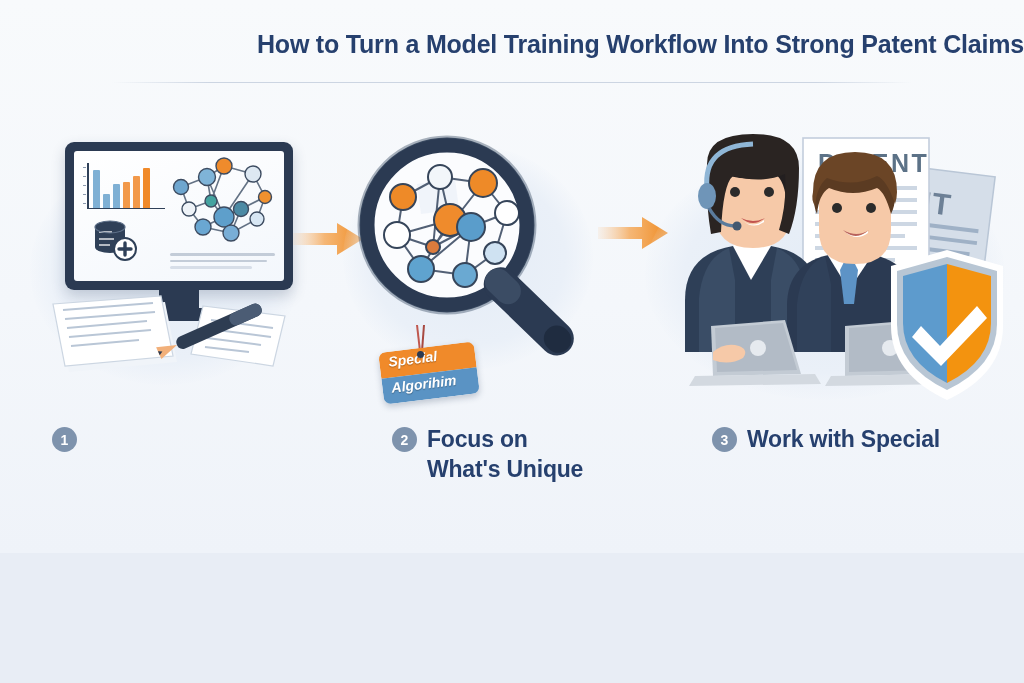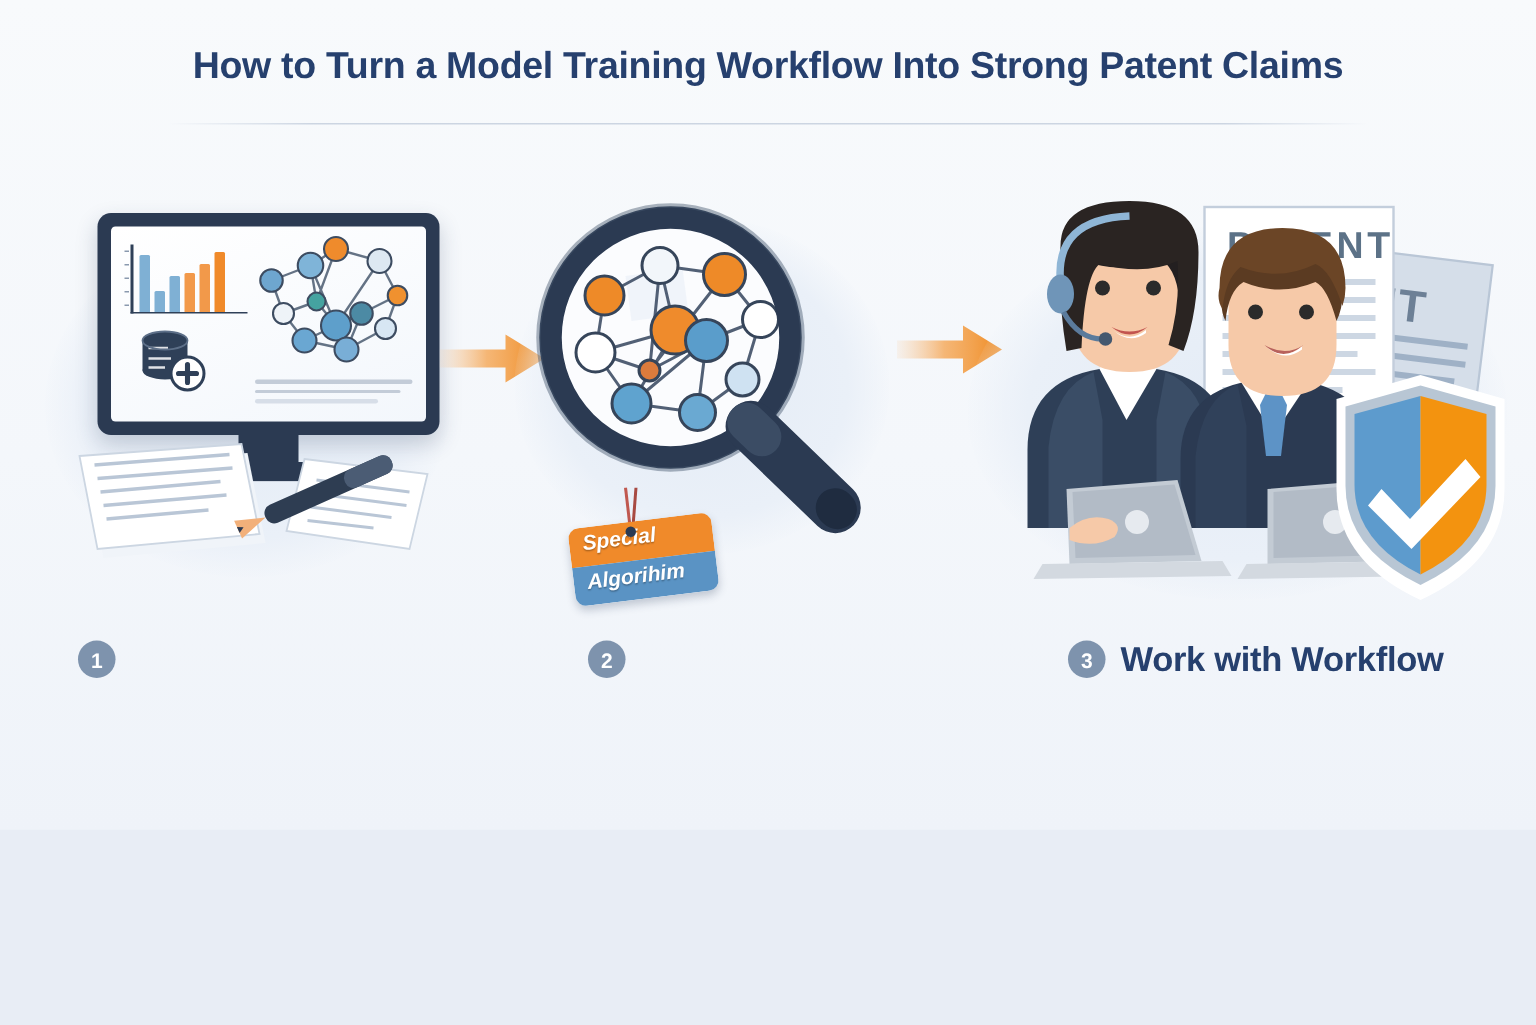--- a/index.html
+++ b/index.html
@@ -19,21 +19,21 @@
     position: absolute; left: 0; top: 0; width: 1024px; height: 553px;
     background: linear-gradient(180deg, #f8fafc 0%, #f4f7fb 55%, #eff3f9 100%);
   }
   .band-bottom {
     position: absolute; left: 0; top: 553px; width: 1024px; height: 130px;
     background: #e8edf5;
   }
   
   .title {
     position: absolute; left: 0; top: 30px; width: 1024px;
-    text-align: center;
+    text-align: right;
     font-size: 25px; font-weight: bold;
     color: #26406e;
     letter-spacing: -0.2px;
     white-space: nowrap;
   }
   .title-rule {
     position: absolute; left: 112px; top: 82px; width: 800px; height: 1px;
     background: linear-gradient(90deg, rgba(200,210,225,0) 0%, #ccd5e2 12%, #ccd5e2 88%, rgba(200,210,225,0) 100%);
   }
   
@@ -395,22 +395,26 @@
       </svg>
     </div>
   </div>
 
   <div class="step" id="step1">
     <div class="step-num">1</div>
   </div>
 
   <div class="step" id="step2">
     <div class="step-num">2</div>
+    <div class="step-text">
+      <div>Focus on</div>
+      <div>What's Unique</div>
+    </div>
   </div>
 
   <div class="step" id="step3">
     <div class="step-num">3</div>
     <div class="step-text">
-      <div>Work with Workflow</div>
+      <div>Work with Special</div>
     </div>
   </div>
 
 </div>
 
 </body></html>

